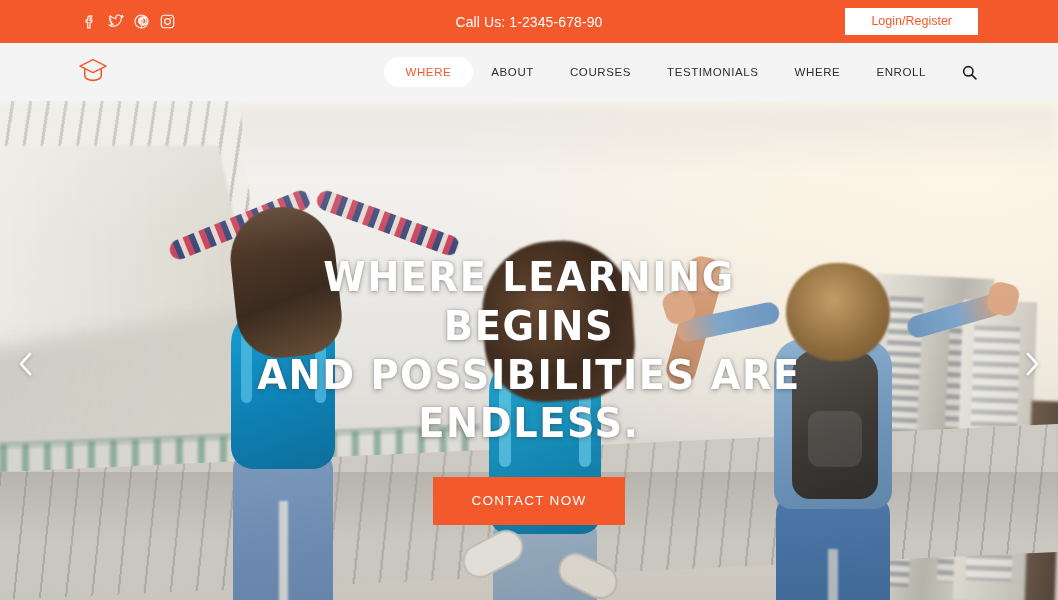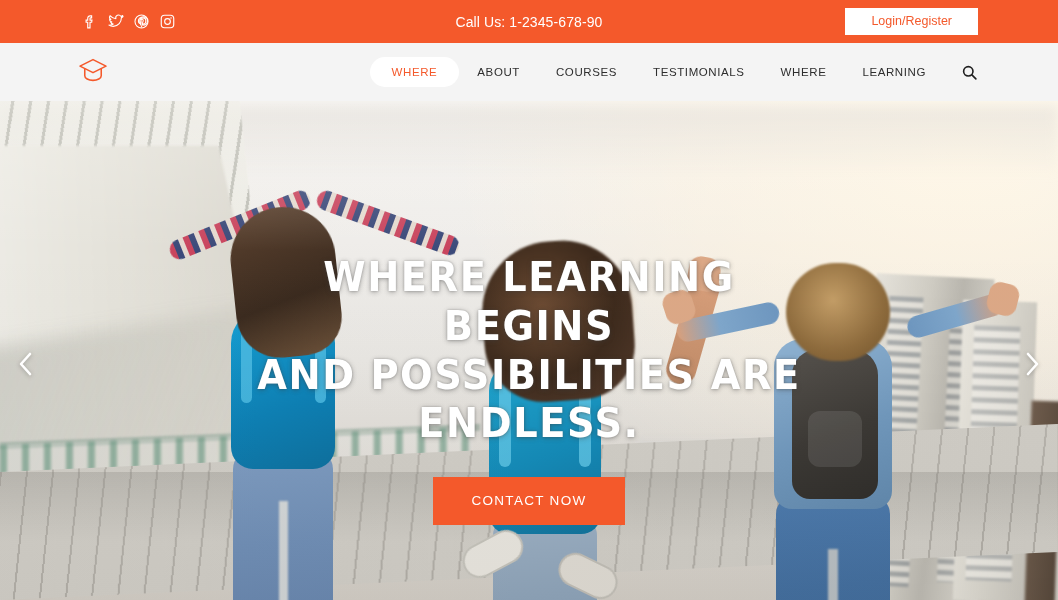--- a/index.html
+++ b/index.html
@@ -475,21 +475,21 @@
       </svg>
     </span>
   </div>
 
   <div class="nav">
     <a class="active">WHERE</a>
     <a>ABOUT</a>
     <a>COURSES</a>
     <a>TESTIMONIALS</a>
     <a>WHERE</a>
-    <a>LEARNING</a>
+    <a>ENROLL</a>
     <button class="search-btn">
       <svg width="17" height="17" viewBox="0 0 24 24" fill="none" stroke="#1f1f1f" stroke-width="2.3" stroke-linecap="round">
         <circle cx="10.3" cy="10.3" r="6.6"></circle>
         <line x1="15.4" y1="15.4" x2="21" y2="21"></line>
       </svg>
     </button>
   </div>
 </div>
 
 <div class="hero">

